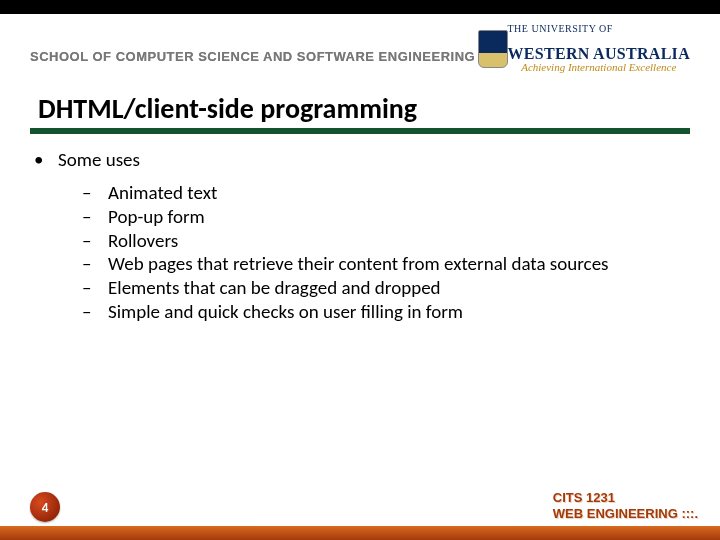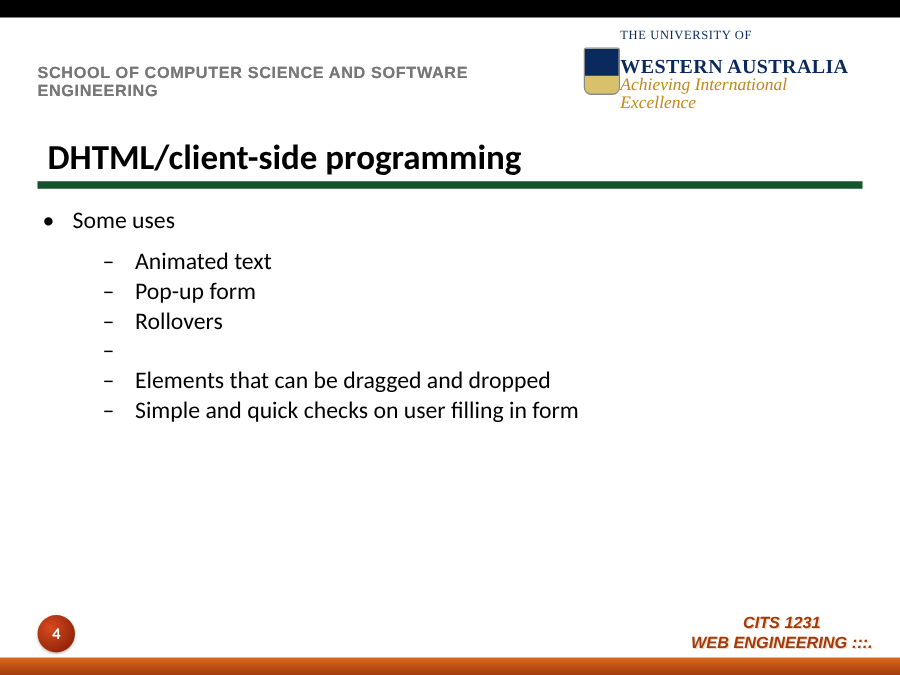--- a/index.html
+++ b/index.html
@@ -56,23 +56,24 @@
   .uni-line2 {
     font-family: Georgia, serif;
     font-size: 16px;
     color: #0a2a5e;
     font-weight: bold;
     letter-spacing: 0.3px;
     margin-top: 12px;
   }
   .uni-line3 {
     font-family: "Brush Script MT", cursive;
-    font-size: 14px;
+    font-size: 11px;
     color: #c08a1a;
     font-style: italic;
+    text-align: center;
   }
   .title-wrap {
     margin: 18px 30px 0 30px;
     border-bottom: 6px solid #14532d;
     padding: 0 0 2px 8px;
   }
   .title {
     font-size: 28px;
     font-weight: bold;
     color: #000;
@@ -120,28 +121,27 @@
     background: radial-gradient(circle at 35% 35%, #d94a1f, #7a1800);
     color: #fff;
     font-size: 13px;
     font-weight: bold;
     display: flex;
     align-items: center;
     justify-content: center;
     box-shadow: 0 1px 2px rgba(0,0,0,0.3);
   }
   .course {
-    text-align: center;
+    text-align: left;
     font-family: Arial, sans-serif;
     font-weight: 900;
     font-size: 13px;
     line-height: 1.25;
     color: #a33a0b;
     text-shadow: 1px 1px 0 rgba(200,120,60,0.3);
-    font-style: italic;
   }
   .bottom-bar {
     position: absolute;
     bottom: 0;
     left: 0;
     right: 0;
     height: 14px;
     background: linear-gradient(#d96a1f, #a33a0b);
   }
 </style>
@@ -179,20 +179,21 @@
     <div class="sub-row">
       <div class="dash">–</div>
       <div>Pop-up form</div>
     </div>
     <div class="sub-row">
       <div class="dash">–</div>
       <div>Rollovers</div>
     </div>
     <div class="sub-row">
       <div class="dash">–</div>
+      <div>Web pages that retrieve their content from external data sources</div>
     </div>
     <div class="sub-row">
       <div class="dash">–</div>
       <div>Elements that can be dragged and dropped</div>
     </div>
     <div class="sub-row">
       <div class="dash">–</div>
       <div>Simple and quick checks on user filling in form</div>
     </div>
   </div>

